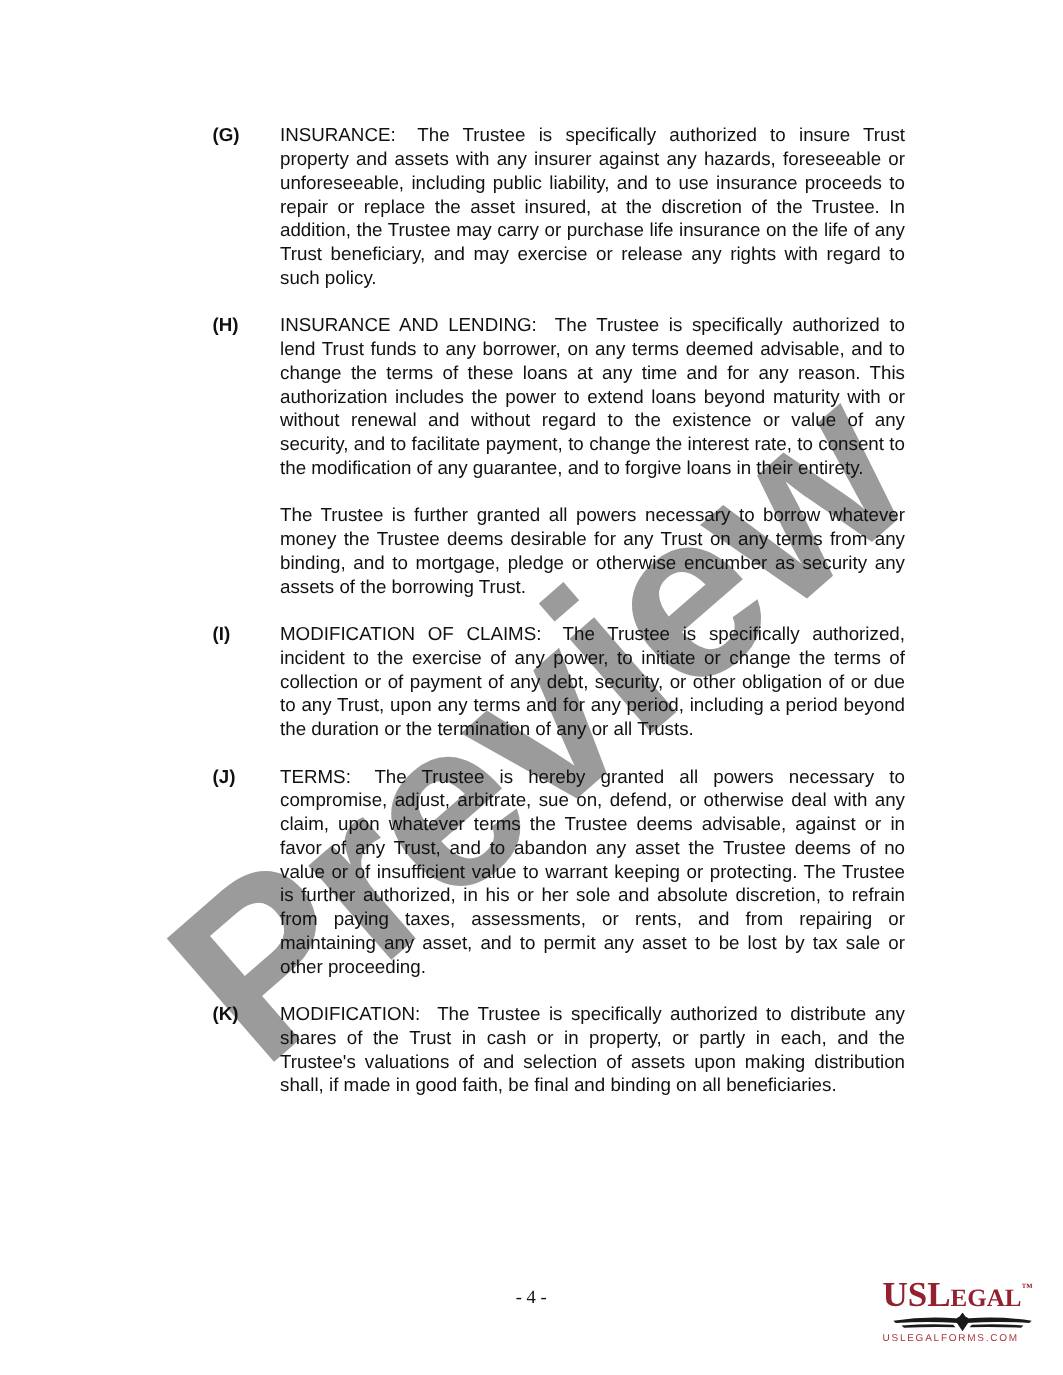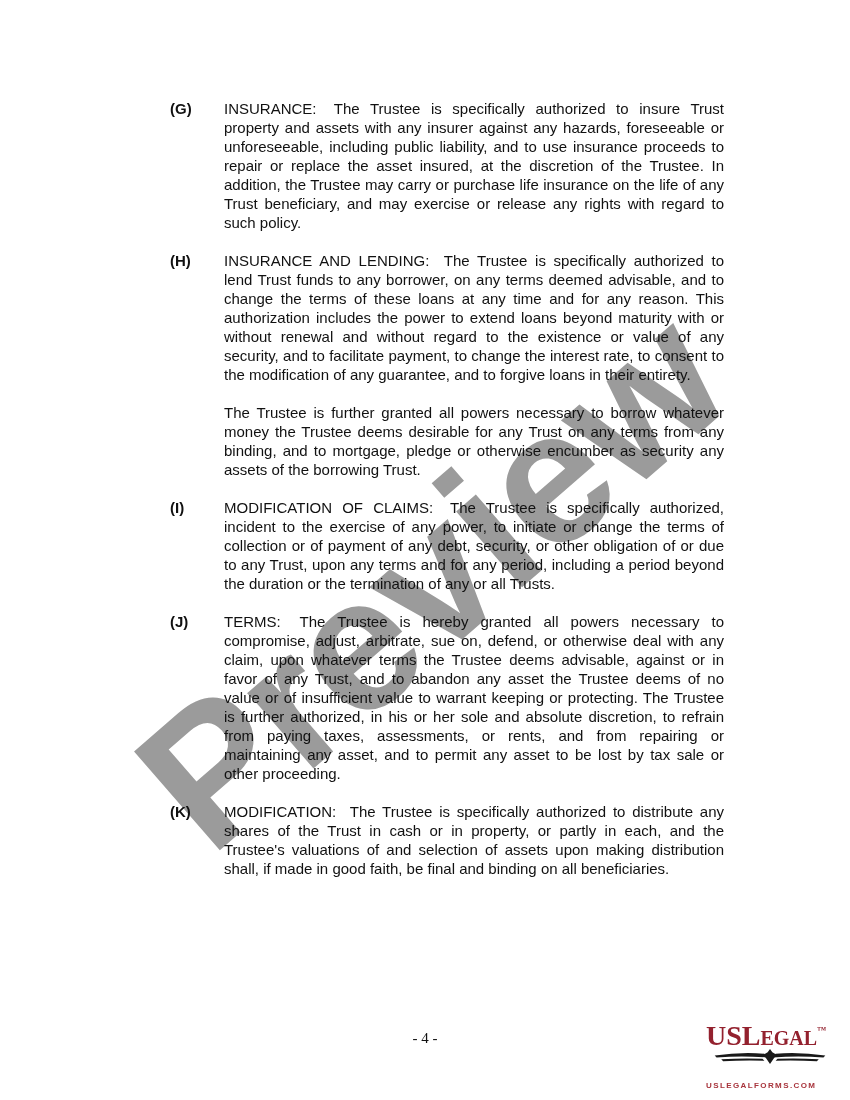--- a/index.html
+++ b/index.html
@@ -87,24 +87,24 @@
   .logo-tm {
     font-family: "Liberation Serif", serif;
     font-size: 9px;
     vertical-align: 12px;
     color: #93212e;
   }
   .logo-eagle { display: block; margin: -1px auto 0 auto; }
   .logo-tagline {
     font-family: "Liberation Sans", sans-serif;
     font-size: 8px;
-    font-weight: bold;
+    font-weight: normal;
     letter-spacing: 1.4px;
     color: #a8343c;
-    margin-top: 17px;
+    margin-top: 1px;
     white-space: nowrap;
   }
 </style>
 </head>
 <body>
 
 <div class="page">
 
   <div class="watermark">Preview</div>
 

